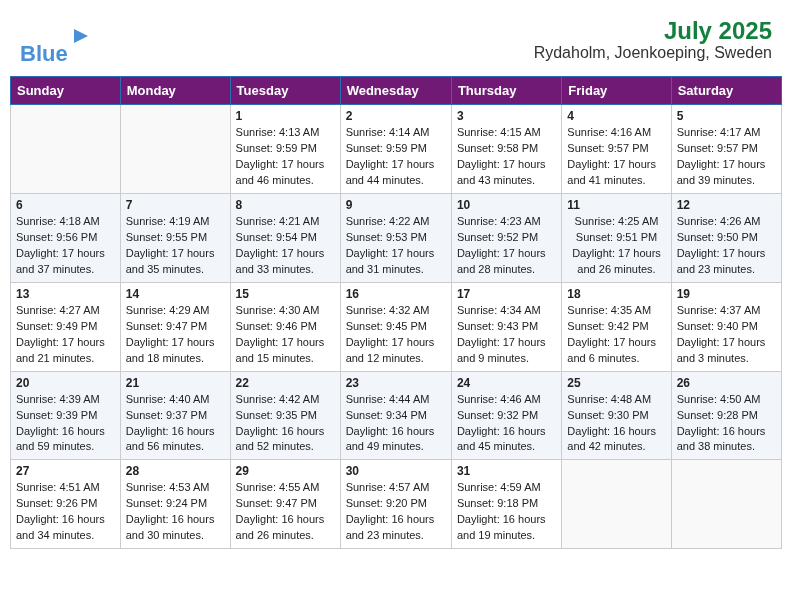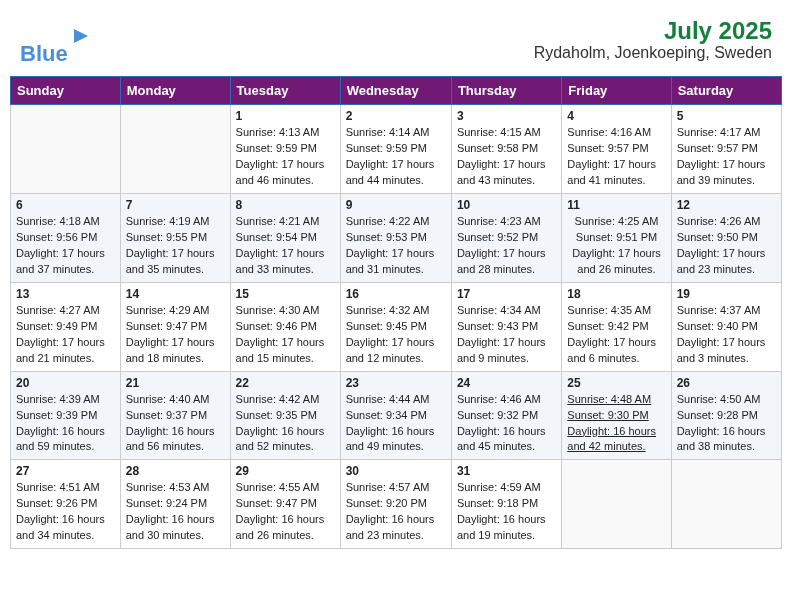--- a/index.html
+++ b/index.html
@@ -290,21 +290,21 @@
         </td>
         <td>
           <span class="day-number">24</span>
           <div class="day-info" style="white-space: pre-line;">Sunrise: 4:46 AM
 Sunset: 9:32 PM
 Daylight: 16 hours
 and 45 minutes.</div>
         </td>
         <td>
           <span class="day-number">25</span>
-          <div class="day-info" style="white-space: pre-line; text-decoration: underline;">Sunrise: 4:48 AM
+          <div class="day-info" style="white-space: pre-line;">Sunrise: 4:48 AM
 Sunset: 9:30 PM
 Daylight: 16 hours
 and 42 minutes.</div>
         </td>
         <td>
           <span class="day-number">26</span>
           <div class="day-info" style="white-space: pre-line;">Sunrise: 4:50 AM
 Sunset: 9:28 PM
 Daylight: 16 hours
 and 38 minutes.</div>

